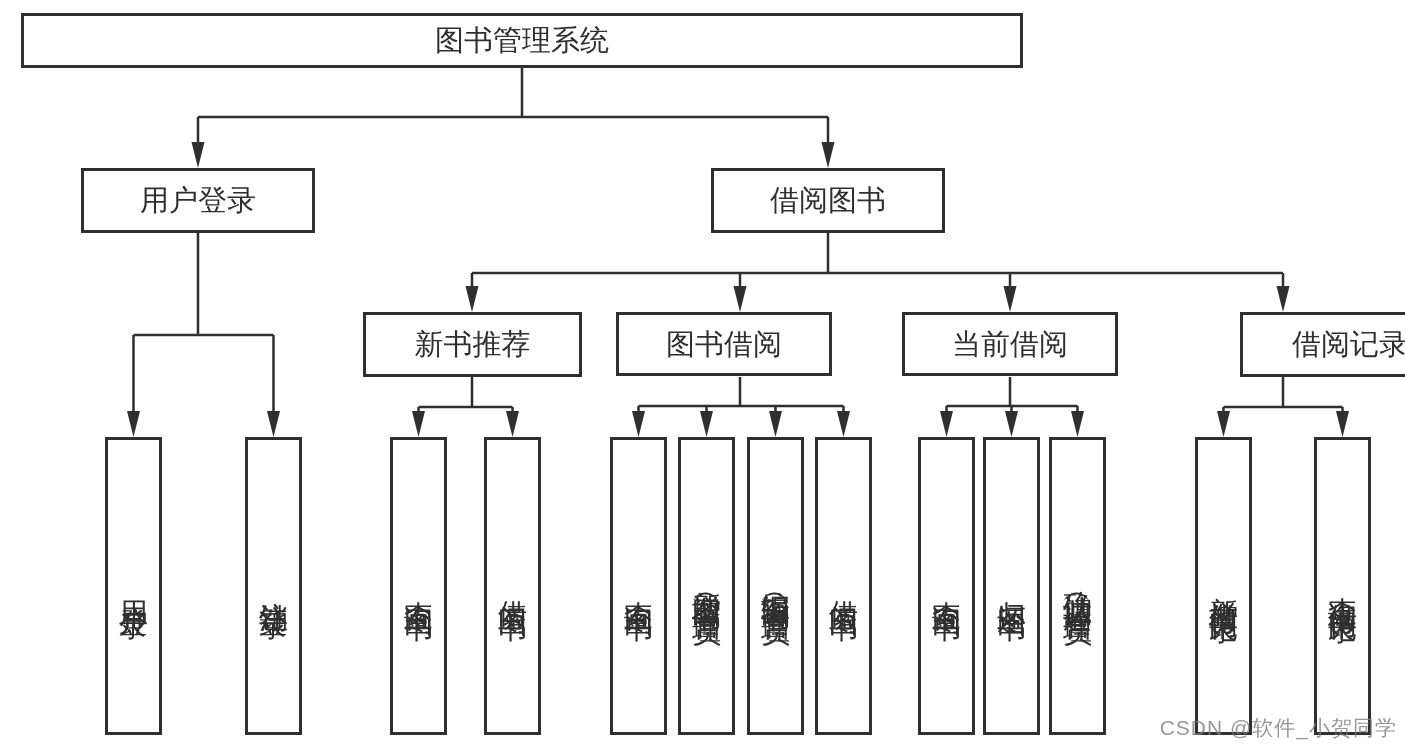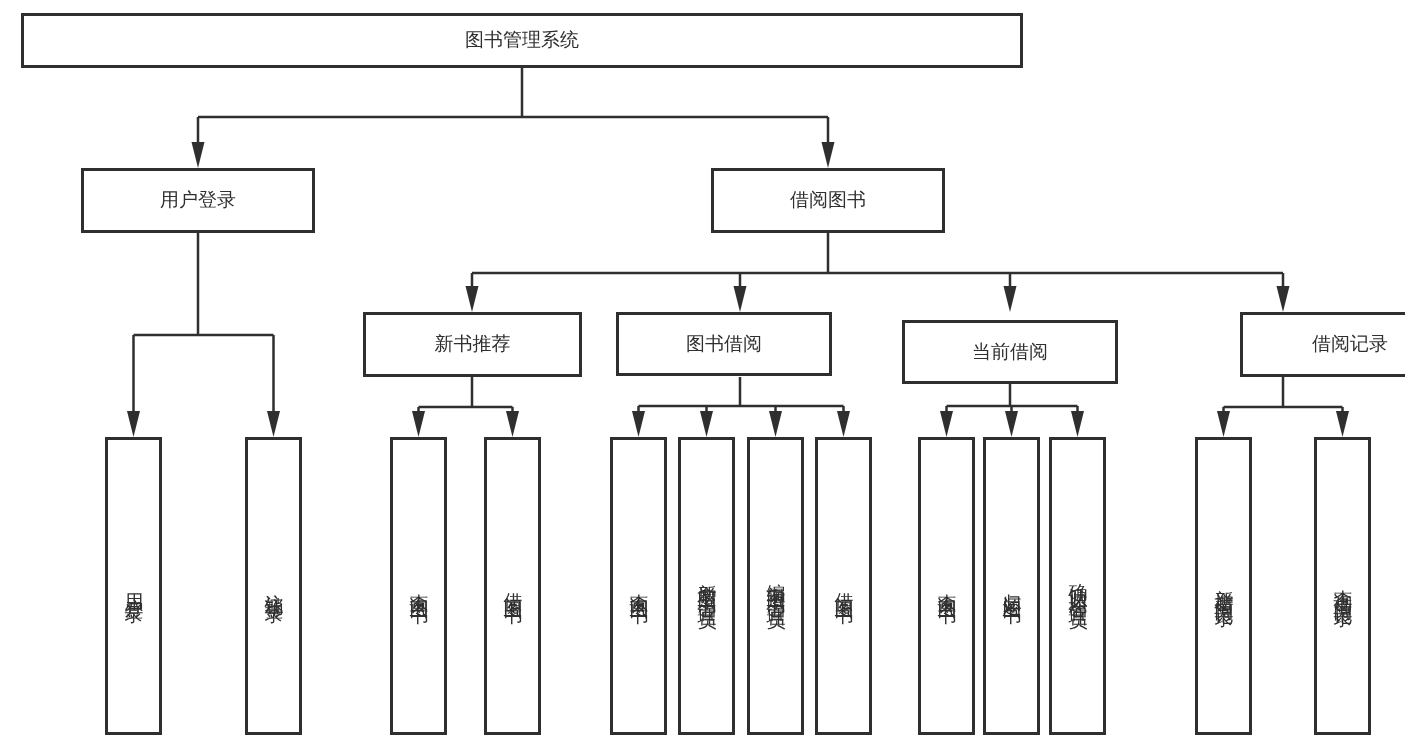--- a/index.html
+++ b/index.html
@@ -14,21 +14,21 @@
   }
   .connectors { position:absolute; left:0; top:0; width:1405px; height:747px; }
   .box {
     position:absolute;
     box-sizing:border-box;
     border:3px solid #2f2f2f;
     background:#ffffff;
     display:flex;
     align-items:center;
     justify-content:center;
-    font-size:19px;
+    font-size:29px;
     line-height:1.2;
     z-index:2;
     text-align:right;
   }
   .v {
     writing-mode:vertical-rl;
     text-orientation:mixed;
     letter-spacing:4px;
   }
   .watermark {
@@ -78,35 +78,36 @@
       M1336 411 H1349 L1342.5 437 Z"></path>
   </svg>
 
   <div class="box" style="left:21px; top:13px; width:1002px; height:55px;">图书管理系统</div>
 
   <div class="box" style="left:81px; top:168px; width:234px; height:65px;">用户登录</div>
   <div class="box" style="left:711px; top:168px; width:234px; height:65px;">借阅图书</div>
 
   <div class="box" style="left:363px; top:312px; width:219px; height:65px;">新书推荐</div>
   <div class="box" style="left:616px; top:312px; width:216px; height:64px;">图书借阅</div>
-  <div class="box" style="left:902px; top:312px; width:216px; height:64px;margin-top:8px;">当前借阅</div>
+  <div class="box" style="left:902px; top:312px; width:216px; height:64px;">当前借阅</div>
   <div class="box" style="left:1240px; top:312px; width:220px; height:65px;">借阅记录</div>
 
   <div class="box v" style="left:105px; top:437px; width:57px; height:298px;">用户登录</div>
   <div class="box v" style="left:245px; top:437px; width:57px; height:298px;">注销登录</div>
 
   <div class="box v" style="left:390px; top:437px; width:57px; height:298px;">查询图书</div>
   <div class="box v" style="left:484px; top:437px; width:57px; height:298px;">借阅图书</div>
 
   <div class="box v" style="left:610px; top:437px; width:57px; height:298px;">查询图书</div>
   <div class="box v" style="left:678px; top:437px; width:57px; height:298px;">新增图书（管理员）</div>
   <div class="box v" style="left:747px; top:437px; width:57px; height:298px;">编辑图书（管理员）</div>
   <div class="box v" style="left:815px; top:437px; width:57px; height:298px;">借阅图书</div>
 
   <div class="box v" style="left:918px; top:437px; width:57px; height:298px;">查询图书</div>
   <div class="box v" style="left:983px; top:437px; width:57px; height:298px;">归还图书</div>
   <div class="box v" style="left:1049px; top:437px; width:57px; height:298px;">确认归还（管理员）</div>
 
   <div class="box v" style="left:1195px; top:437px; width:57px; height:298px;">新增借阅记录</div>
   <div class="box v" style="left:1314px; top:437px; width:57px; height:298px;">查询借阅记录</div>
 
+  <div class="watermark">CSDN @软件_小贺同学</div>
 
 </div>
 
 </body></html>

